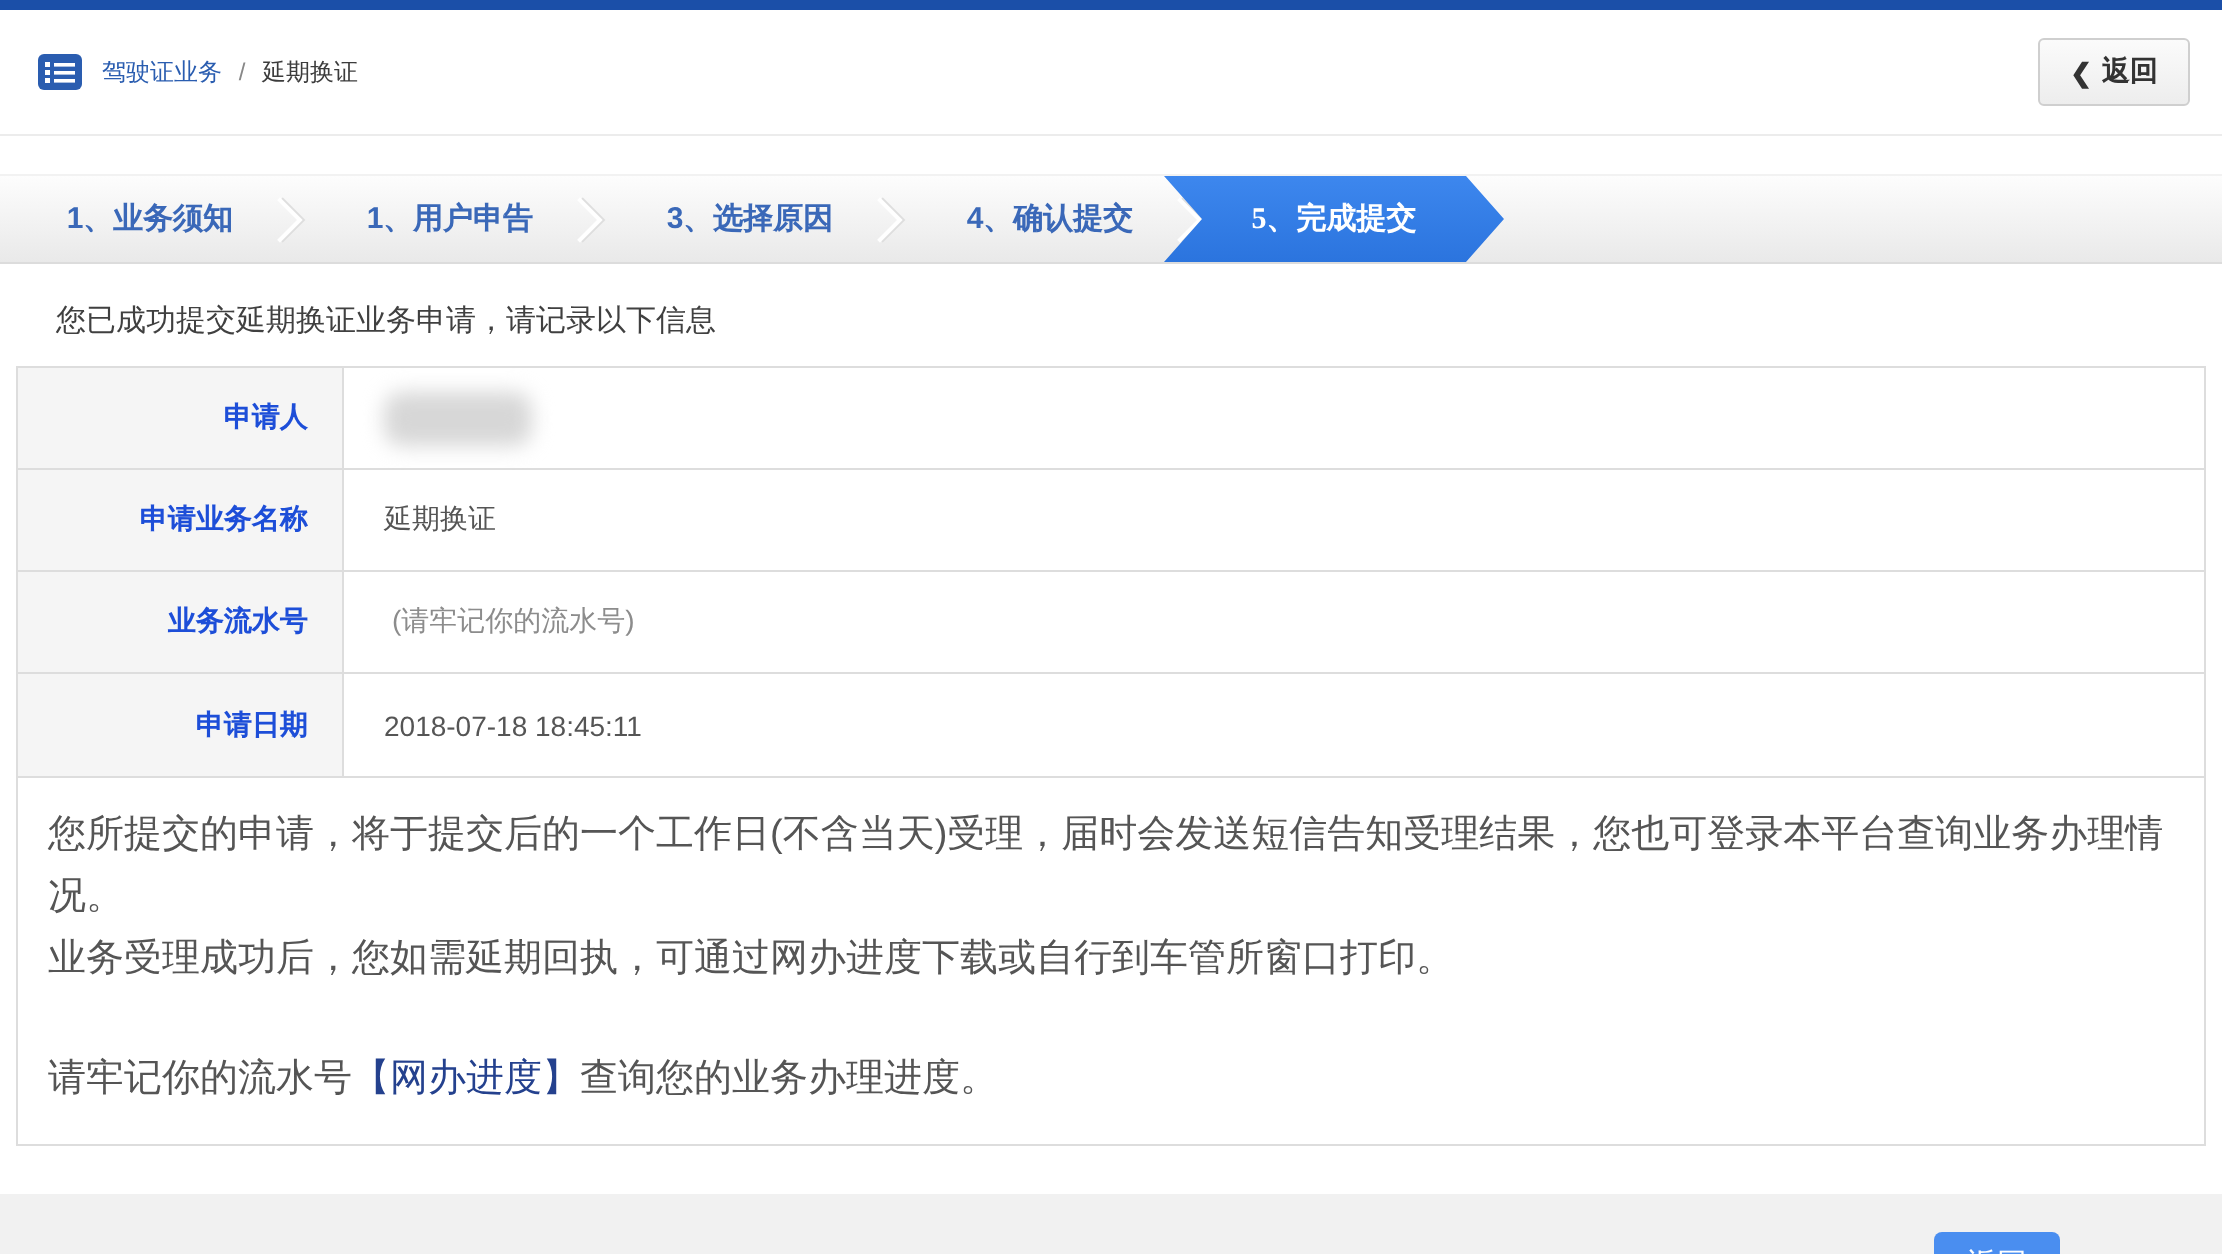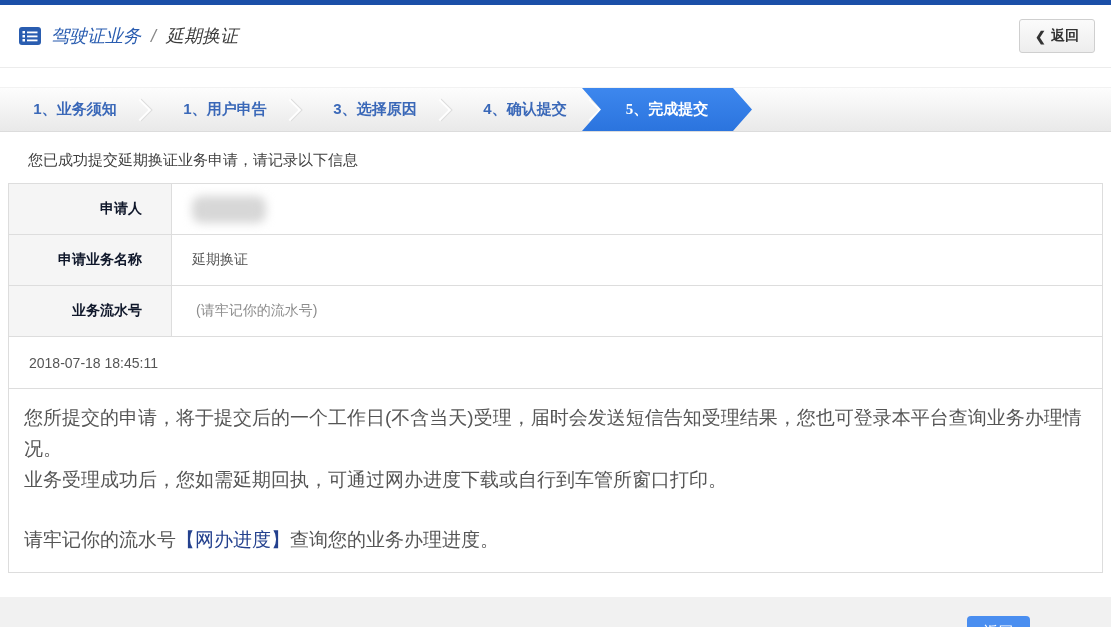--- a/index.html
+++ b/index.html
@@ -5,21 +5,21 @@
   * { margin:0; padding:0; box-sizing:border-box; }
   html,body { width:1111px; height:627px; background:#fff;
     font-family:"Liberation Sans","DejaVu Sans",sans-serif; overflow:hidden; }
 
   .topbar { height:5px; background:#1b4fa8; }
 
   .header { height:63px; display:flex; align-items:center; justify-content:space-between;
     padding:0 16px 0 18px; border-bottom:1px solid #ececec; background:#fff; }
   .header-left { display:flex; align-items:center; gap:9px; }
   .doc-icon { display:flex; align-items:center; }
-  .title { font-size:18px;font-style:italic; }
+  .title { font-size:12px; }
   .title-primary { color:#2a5db0; }
   .title-sep { color:#888; margin:0 5px; }
   .title-secondary { color:#3c3c3c; }
   .back-btn-top { display:flex; align-items:center; gap:5px; background:linear-gradient(#fbfbfb,#ededed);
     border:1px solid #cfcfcf; border-radius:3px; padding:7px 15px; font-size:14px; color:#333;
     cursor:pointer; font-weight:bold; }
   .back-chevron { font-size:13px; font-weight:bold; }
 
   .stepbar { margin-top:19px; height:45px; background:linear-gradient(180deg,#fdfdfd,#e9e9e9);
     border-top:1px solid #f2f2f2; border-bottom:1px solid #dcdcdc; display:flex; }
@@ -31,22 +31,22 @@
   .step.active { width:170px; margin-left:-18px; color:#fff; z-index:2;
     background:linear-gradient(180deg,#3d87ee,#2b74de);
     clip-path:polygon(0 0, calc(100% - 19px) 0, 100% 50%, calc(100% - 19px) 100%, 0 100%, 19px 50%);font-family:Liberation Serif, serif; }
 
   .success-message { margin:19px 0 13px 28px; font-size:15px; color:#404040; }
 
   .info-table { margin:0 8px; border:1px solid #ddd; }
   .info-row { display:flex; height:51px; border-bottom:1px solid #ddd; }
   .info-row:last-child { border-bottom:none; }
   .info-label { width:163px; background:#f5f5f5; border-right:1px solid #ddd;
-    display:flex; align-items:center; justify-content:flex-end; padding-right:29px;
-    font-weight:bold; font-size:14px; color:#0f172a; }
+    display:flex; align-items:center; justify-content:flex-end; padding-right:17px;
+    font-weight:bold; font-size:14px; color:#1d4ed8; }
   .info-value { flex:1; display:flex; align-items:center; padding-left:20px;
     font-size:14px; color:#555; background:#fff; }
   .redacted-name { width:74px; height:27px; background:#d7d7d7; border-radius:9px;
     filter:blur(5px); }
   .serial-badge { background:#3c7a3c; color:#fff; font-weight:bold; font-size:15px;
     padding:3px 7px; letter-spacing:.5px; }
   .serial-suffix { color:#8c8c8c; margin-left:4px; }
 
   .notes-box { margin:0 8px; border:1px solid #ddd; border-top:none;
     padding:13px 15px 17px; font-size:19px; color:#555; line-height:31px; background:#fff; }
@@ -124,20 +124,21 @@
     <div class="info-label">申请业务名称</div>
     <div class="info-value">延期换证</div>
   </div>
   <div class="info-row">
     <div class="info-label">业务流水号</div>
     <div class="info-value">
       <span class="serial-suffix">(请牢记你的流水号)</span>
     </div>
   </div>
   <div class="info-row">
+    <div class="info-label">申请日期</div>
     <div class="info-value">2018-07-18 18:45:11</div>
   </div>
 </div>
 
 <div class="notes-box">
   <div>您所提交的申请，将于提交后的一个工作日(不含当天)受理，届时会发送短信告知受理结果，您也可登录本平台查询业务办理情况。</div>
   <div>业务受理成功后，您如需延期回执，可通过网办进度下载或自行到车管所窗口打印。</div>
   <div class="progress-note">
     <span>请牢记你的流水号</span><span class="progress-link">【网办进度】</span><span>查询您的业务办理进度。</span>
   </div>

